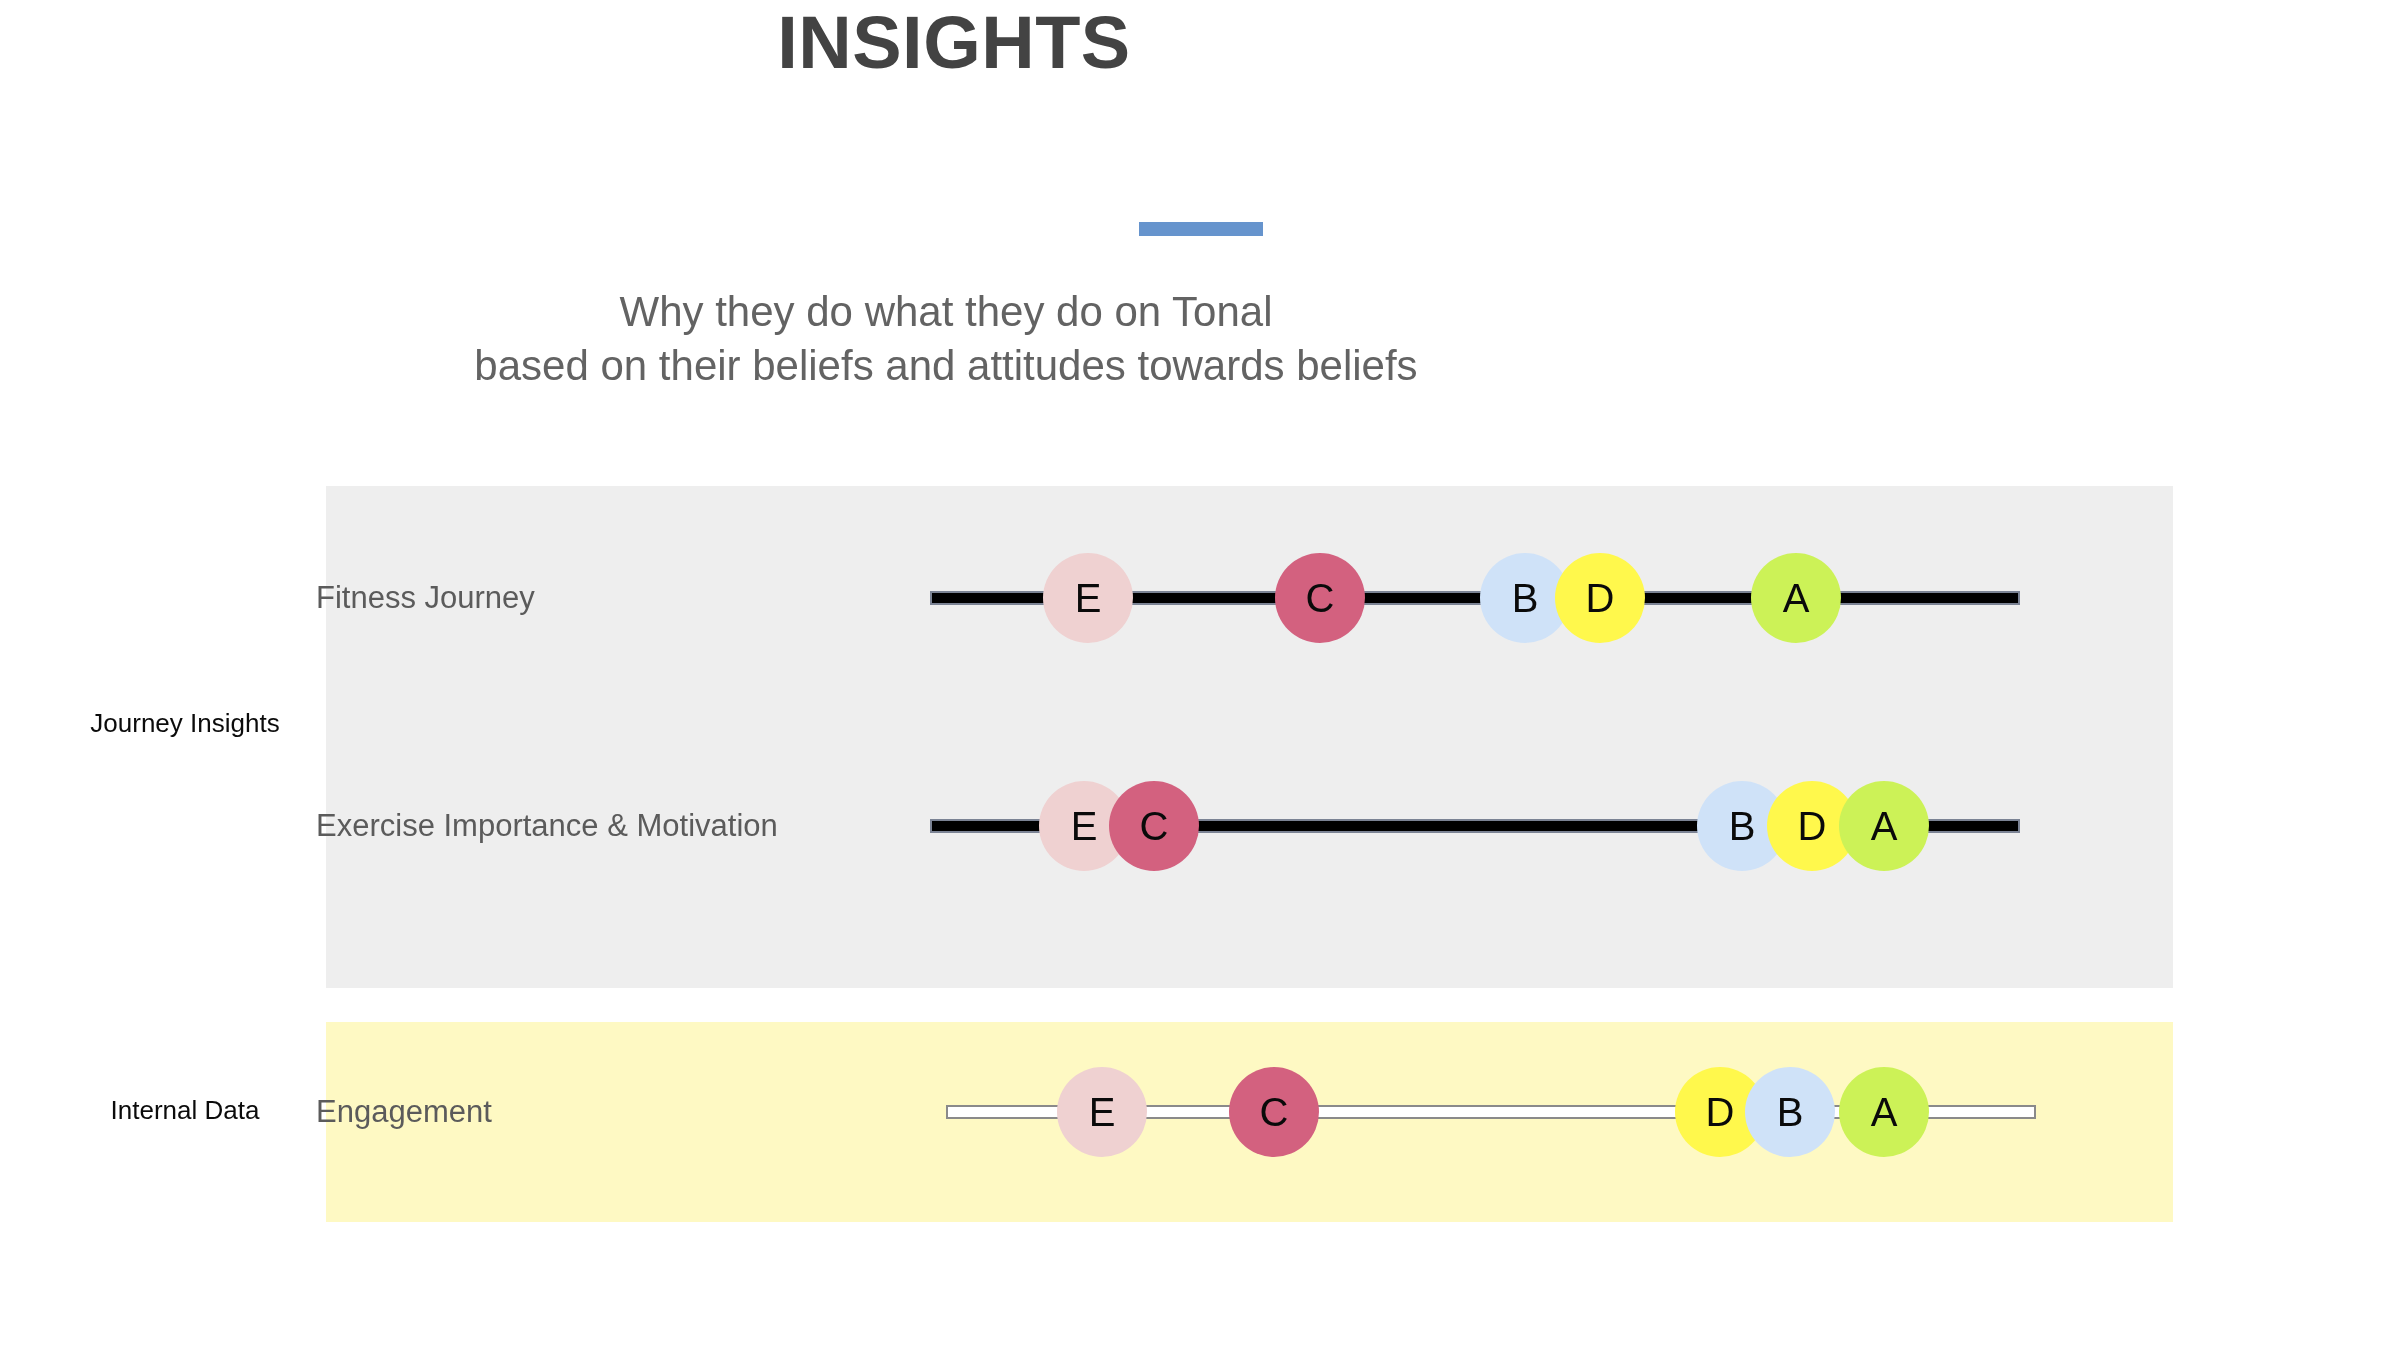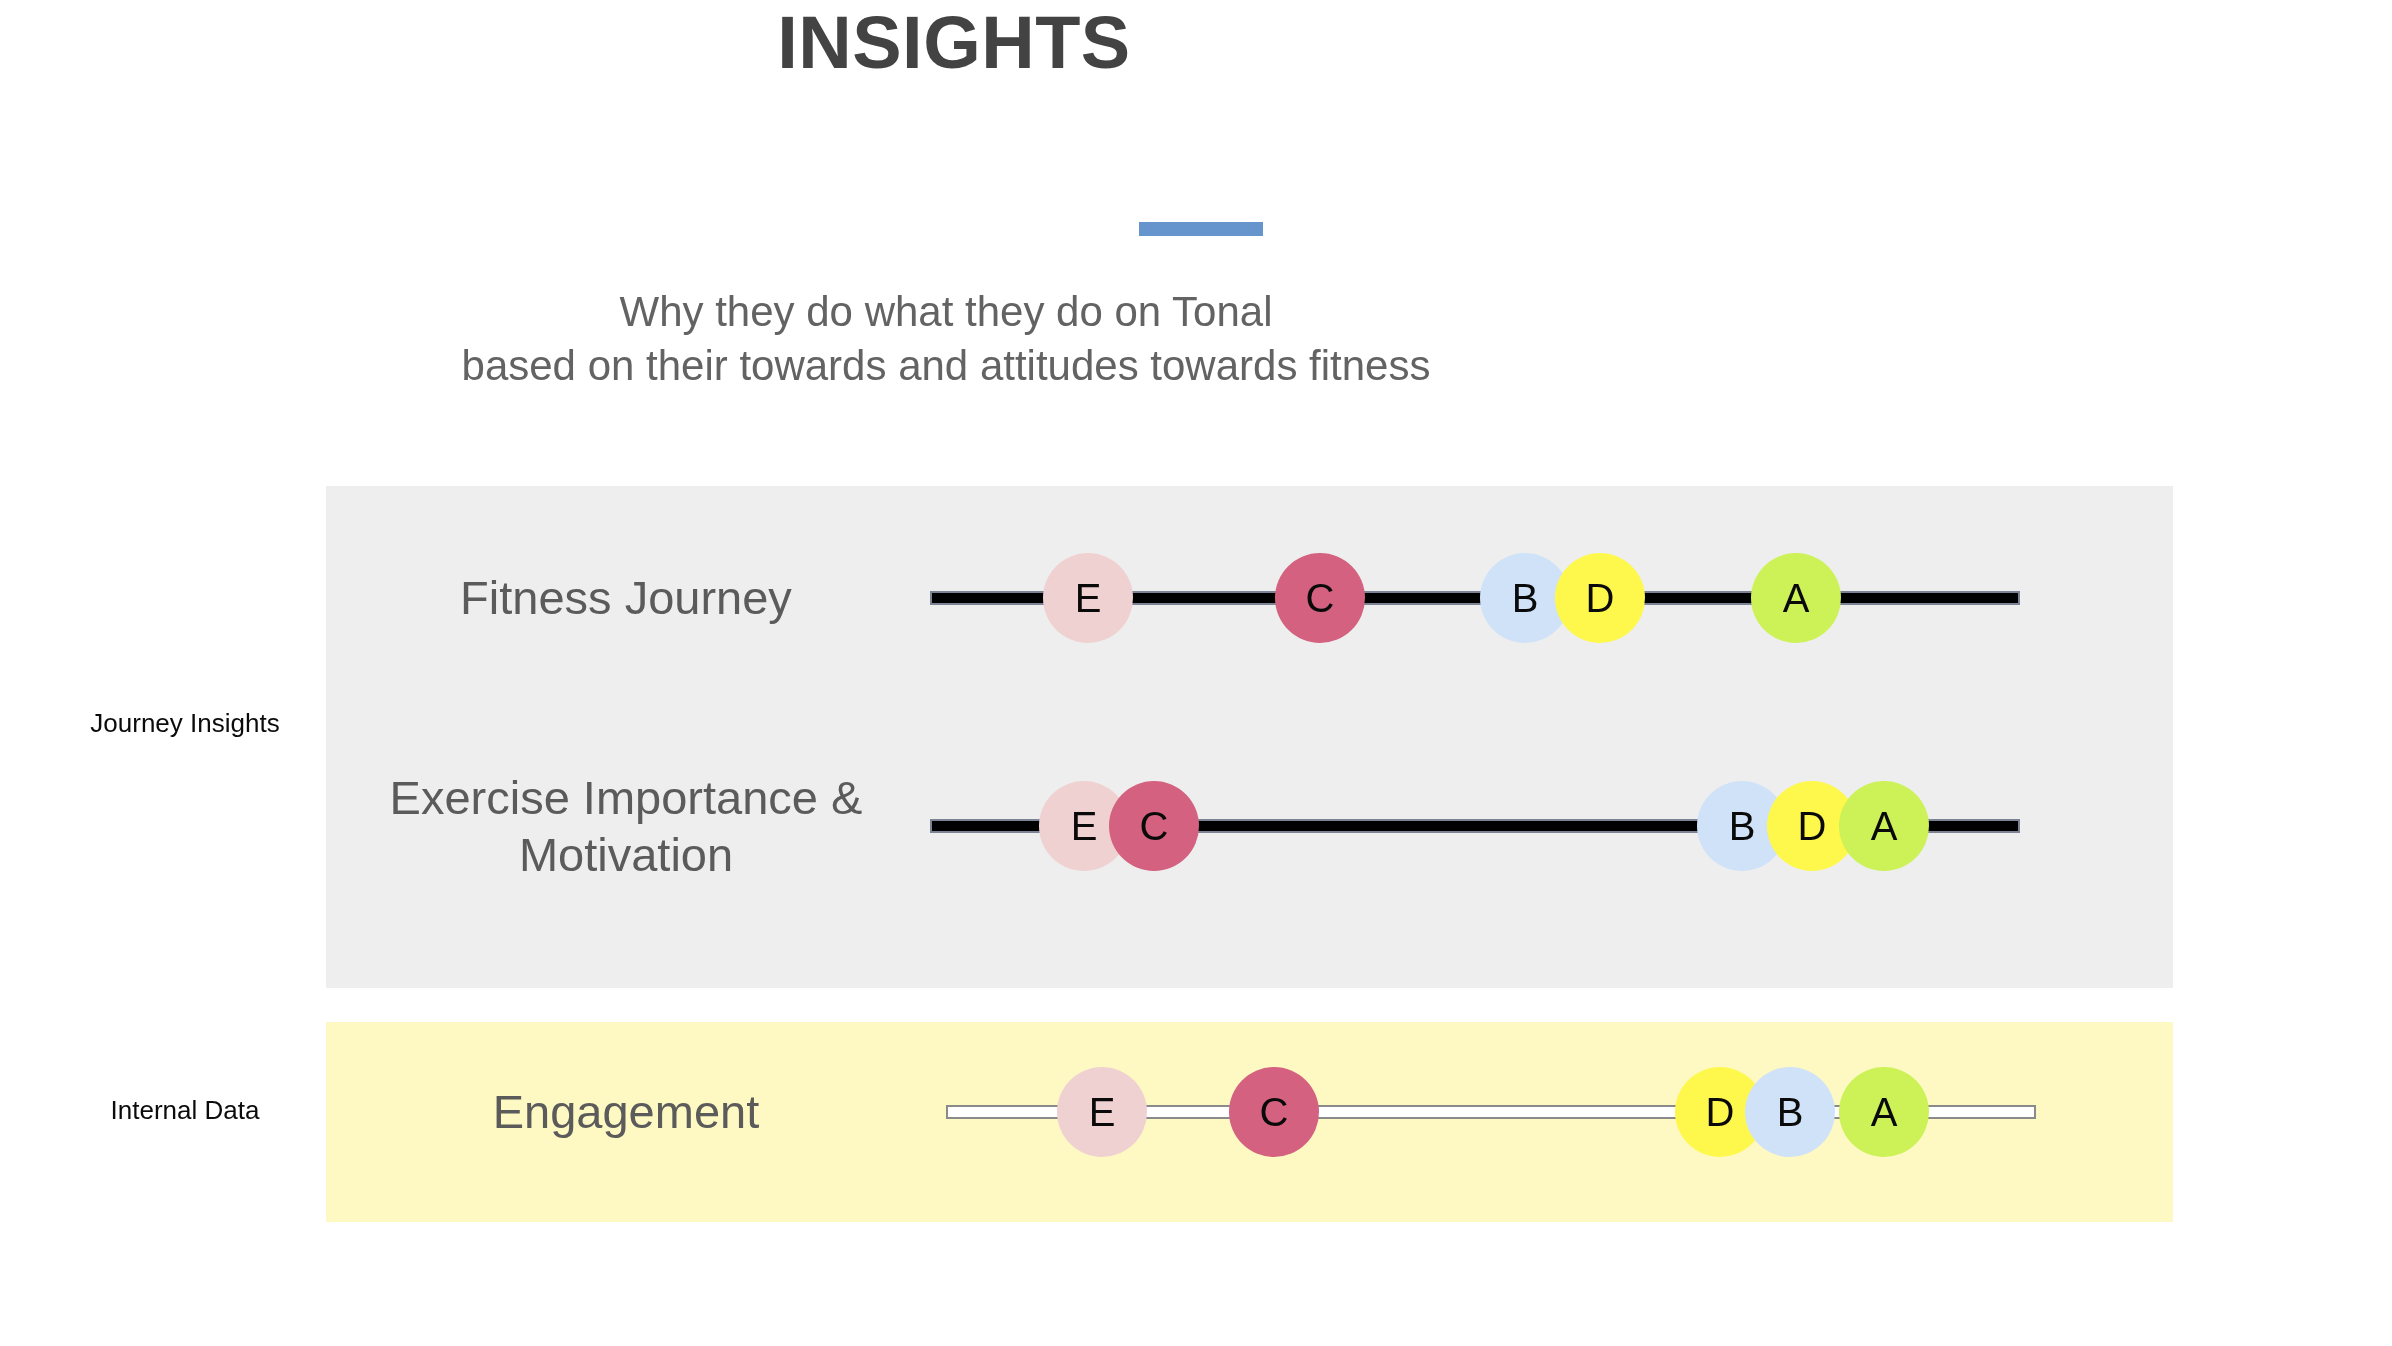--- a/index.html
+++ b/index.html
@@ -89,22 +89,21 @@
     height: 0;
   }
   .row.r1 { top: 112px; }
   .row.r2 { top: 340px; }
   .row.r3 { top: 90px; }
 
   .row-label {
     position: absolute;
     left: -10px;
     width: 620px;
-    text-align: center;
-    font-size: 47px;
+    font-size: 31px;
     color: #5b5b5b;
     line-height: 1.22;
     transform: translateY(-50%);
   }
 
   
   .spectrum {
     position: absolute;
     height: 14px;
     transform: translateY(-50%);
@@ -136,21 +135,21 @@
 </style>
 </head>
 <body>
 
 <div class="page-title">INSIGHTS</div>
 
 <div class="accent-rule"></div>
 
 <div class="subtitle">
   <span class="line">Why they do what they do on Tonal</span>
-  <span class="line">based on their towards and attitudes towards fitness</span>
+  <span class="line">based on their beliefs and attitudes towards beliefs</span>
 </div>
 
 <div class="group-label survey">Journey Insights</div>
 
 <div class="group-label internal">Internal Data</div>
 
 <div class="panel survey">
 
   <div class="row r1">
     <div class="row-label">Fitness Journey</div>

